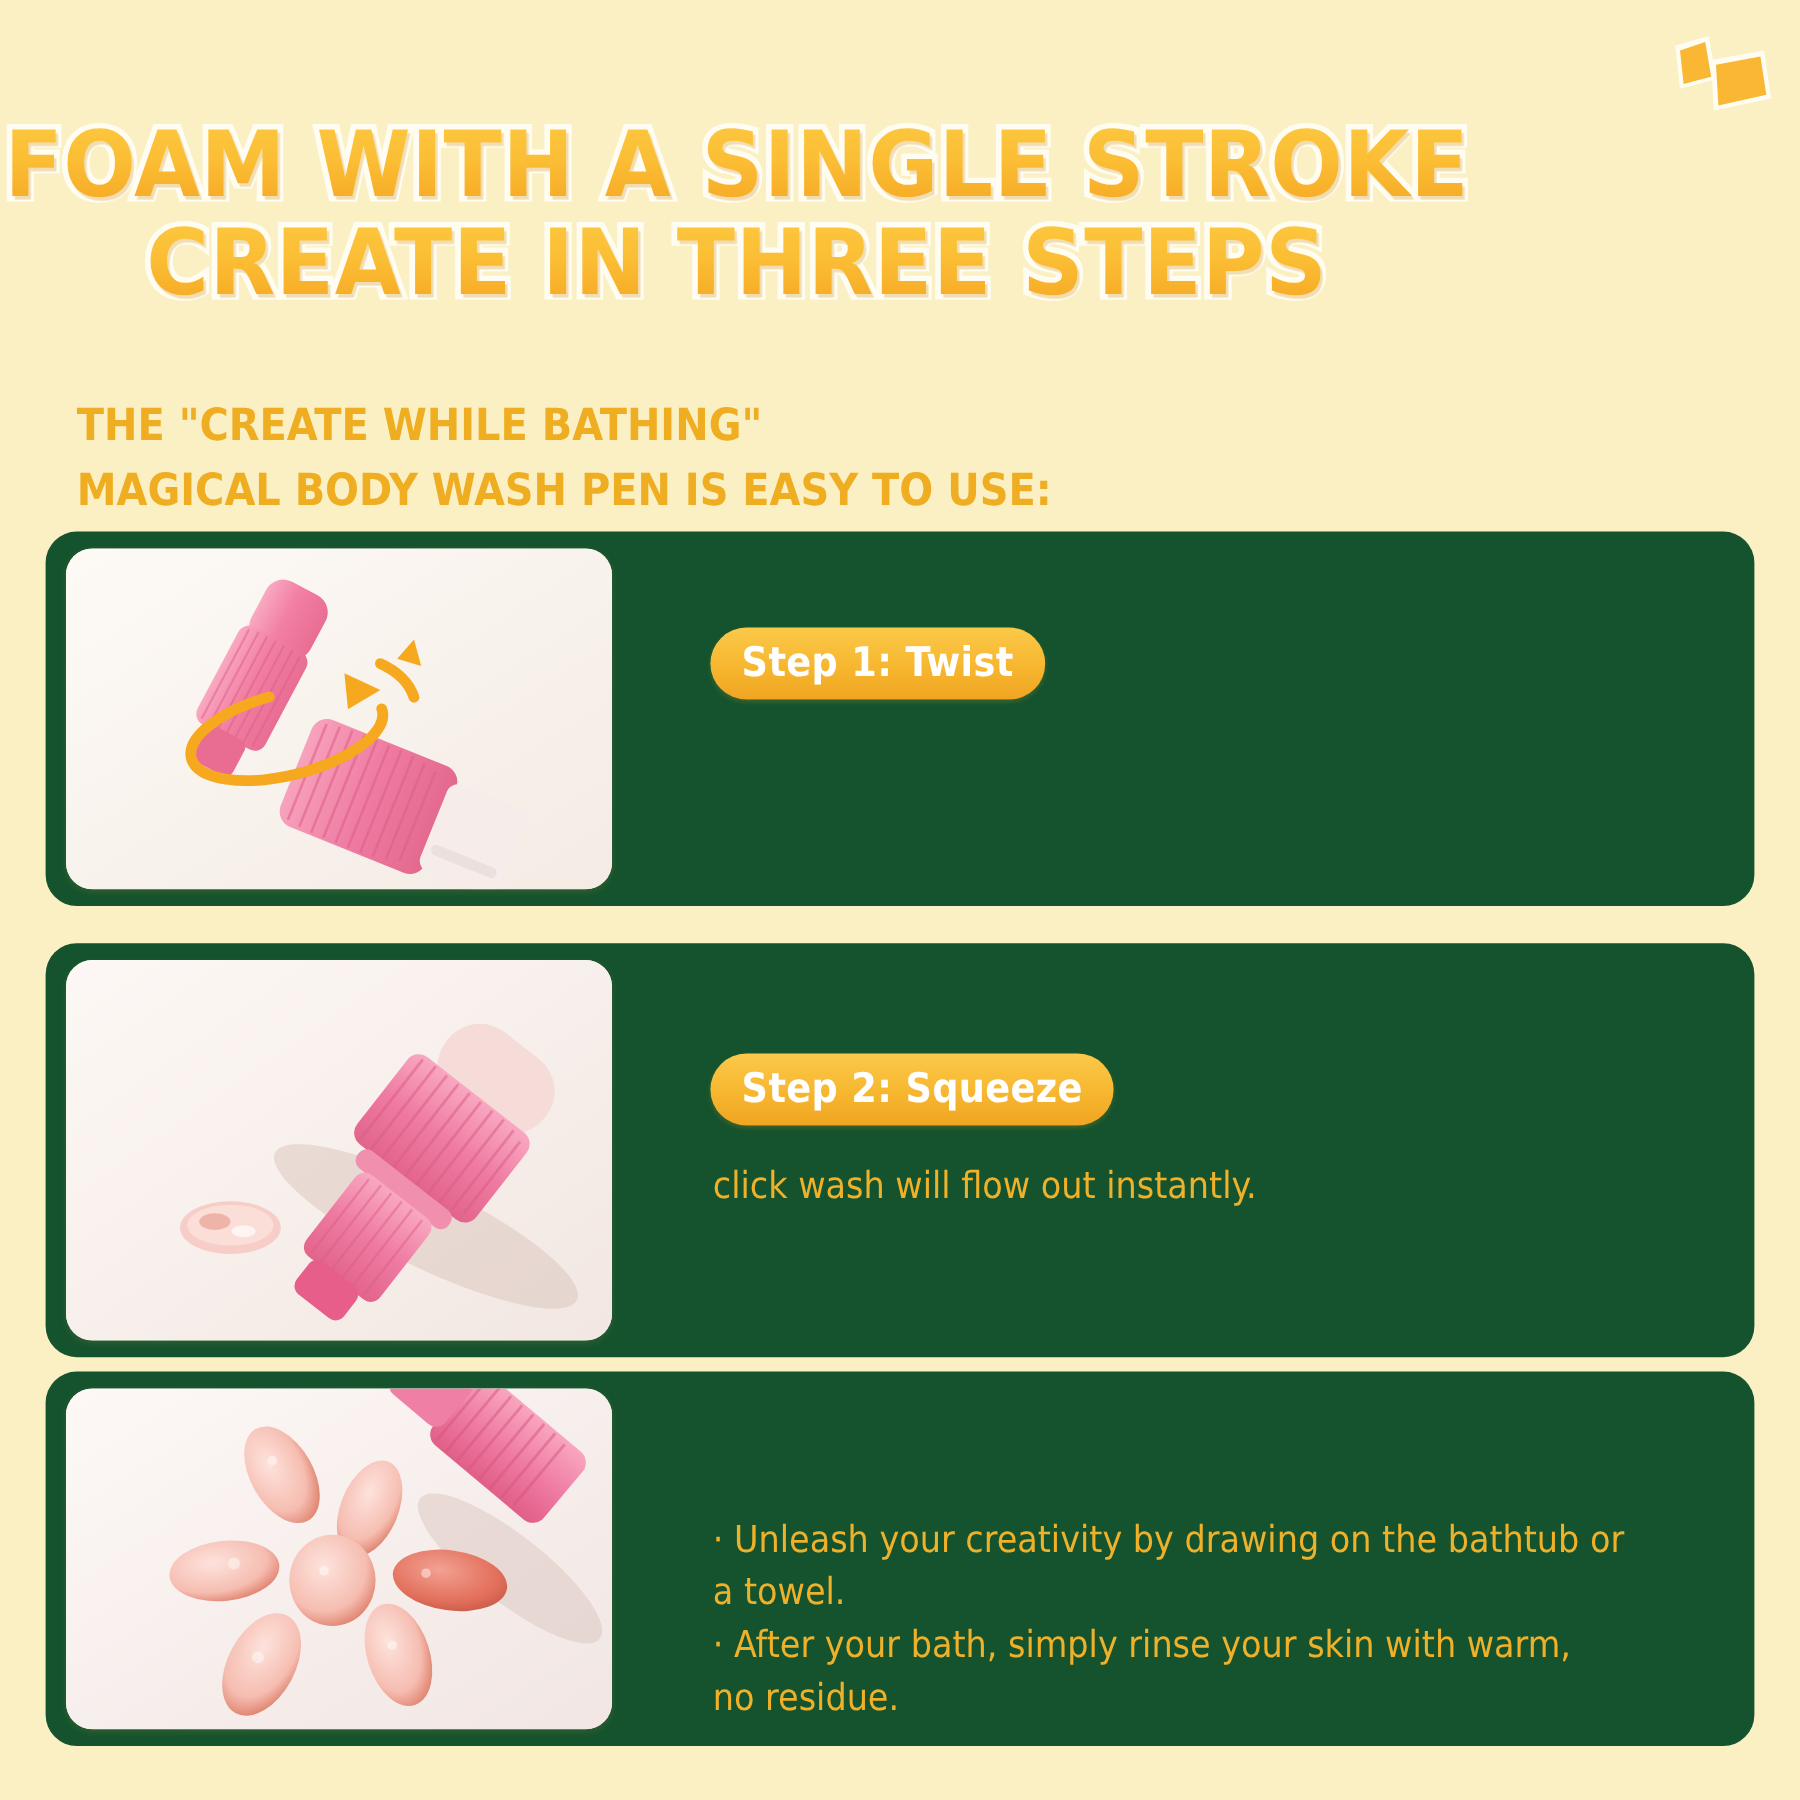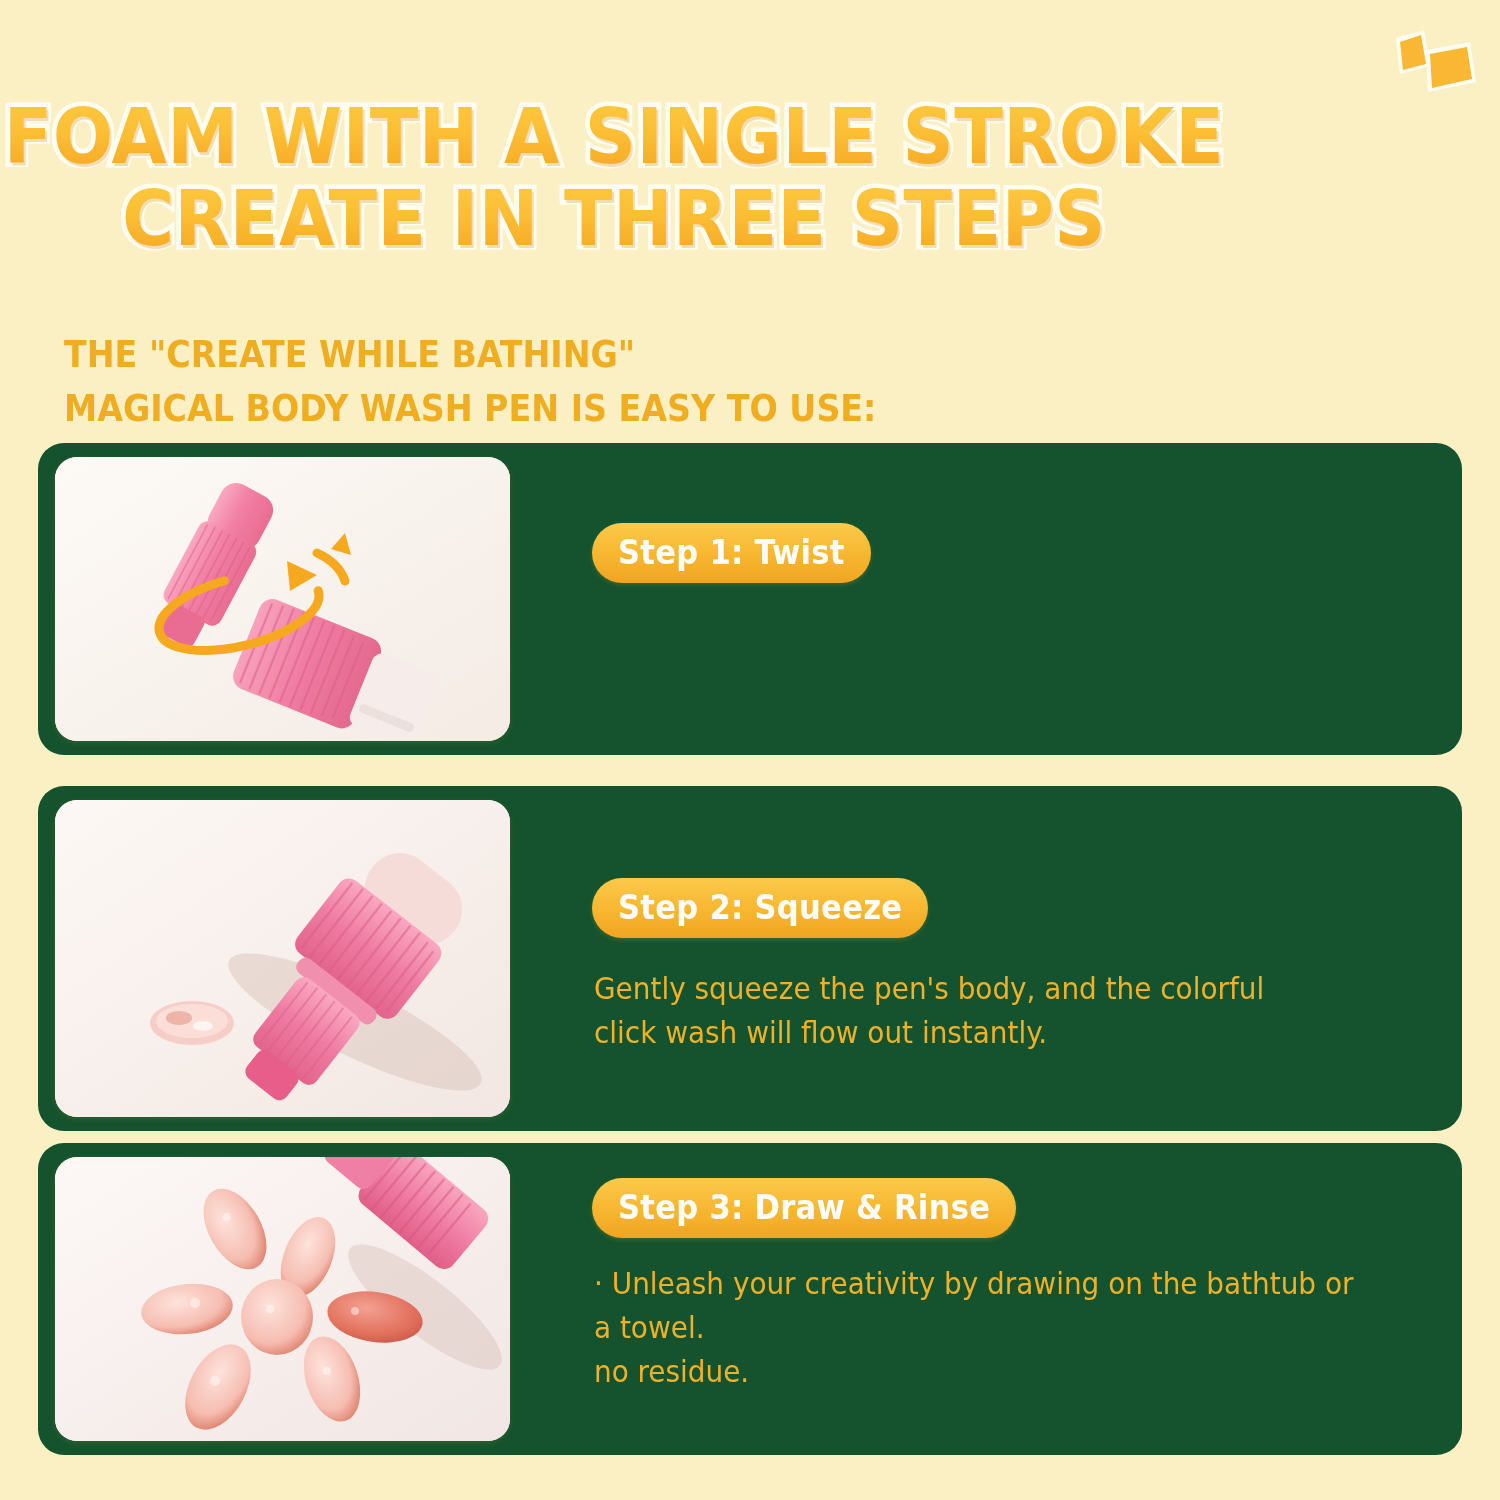--- a/index.html
+++ b/index.html
@@ -307,21 +307,20 @@
         <ellipse cx="137" cy="223" rx="42" ry="22" fill="#f6c9c3" opacity="0.9"></ellipse>
         <ellipse cx="137" cy="221" rx="36" ry="17" fill="#fbded8" opacity="0.95"></ellipse>
         <ellipse cx="124" cy="218" rx="13" ry="7" fill="#e08a78" opacity="0.5"></ellipse>
         <ellipse cx="148" cy="226" rx="10" ry="5" fill="#ffffff" opacity="0.65"></ellipse>
       </g>
     </svg>
   </div>
   <div class="card-body">
     <div class="step-pill">Step 2:  Squeeze</div>
     <div class="step-desc">
-      <p>Gently squeeze the pen's body, and the colorful</p>
       <p>click wash will flow out instantly.</p>
     </div>
   </div>
 </div>
 
 <div class="card" id="card-3">
   <div class="photo">
     <svg viewBox="0 0 455 284" xmlns="http://www.w3.org/2000/svg">
       <defs>
         <linearGradient id="bg3" x1="0" y1="0" x2="1" y2="1">
@@ -377,20 +376,20 @@
             <line x1="370" y1="12" x2="370" y2="82"></line>
           <line x1="382" y1="12" x2="382" y2="82"></line>
             <line x1="394" y1="14" x2="394" y2="80"></line>
         </g>
         <rect x="248" y="22" width="58" height="52" rx="10" fill="#ef7fa4"></rect>
         <rect x="228" y="30" width="28" height="38" rx="8" fill="#e9658f"></rect>
       </g>
     </svg>
   </div>
   <div class="card-body">
-    <div class="step-pill">Step 3:  Draw &amp; Rinse</div>
     <div class="step-desc">
       <p>· Unleash your creativity by drawing on the bathtub or</p>
       <p>a towel.</p>
+      <p>· After your bath, simply rinse your skin with warm,</p>
       <p>no residue.</p>
     </div>
   </div>
 </div>
 
 </body></html>

